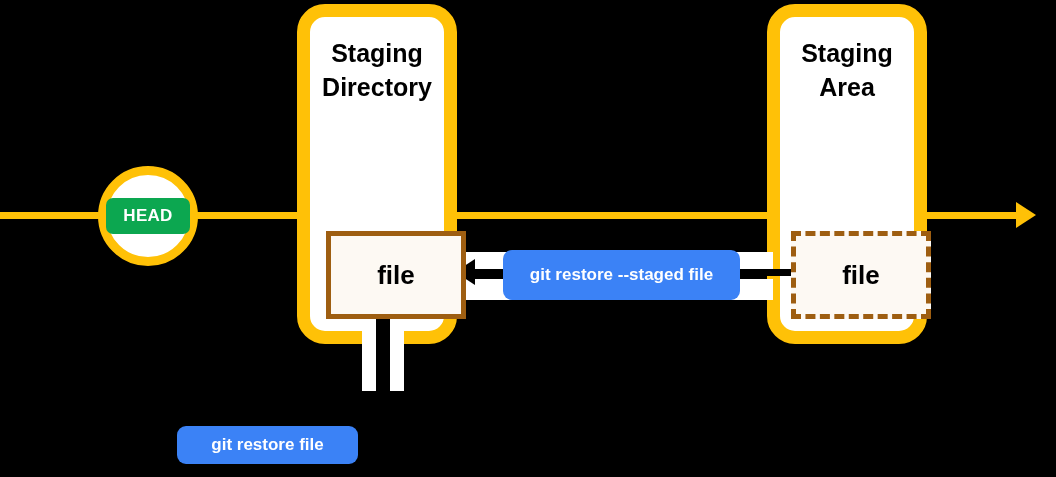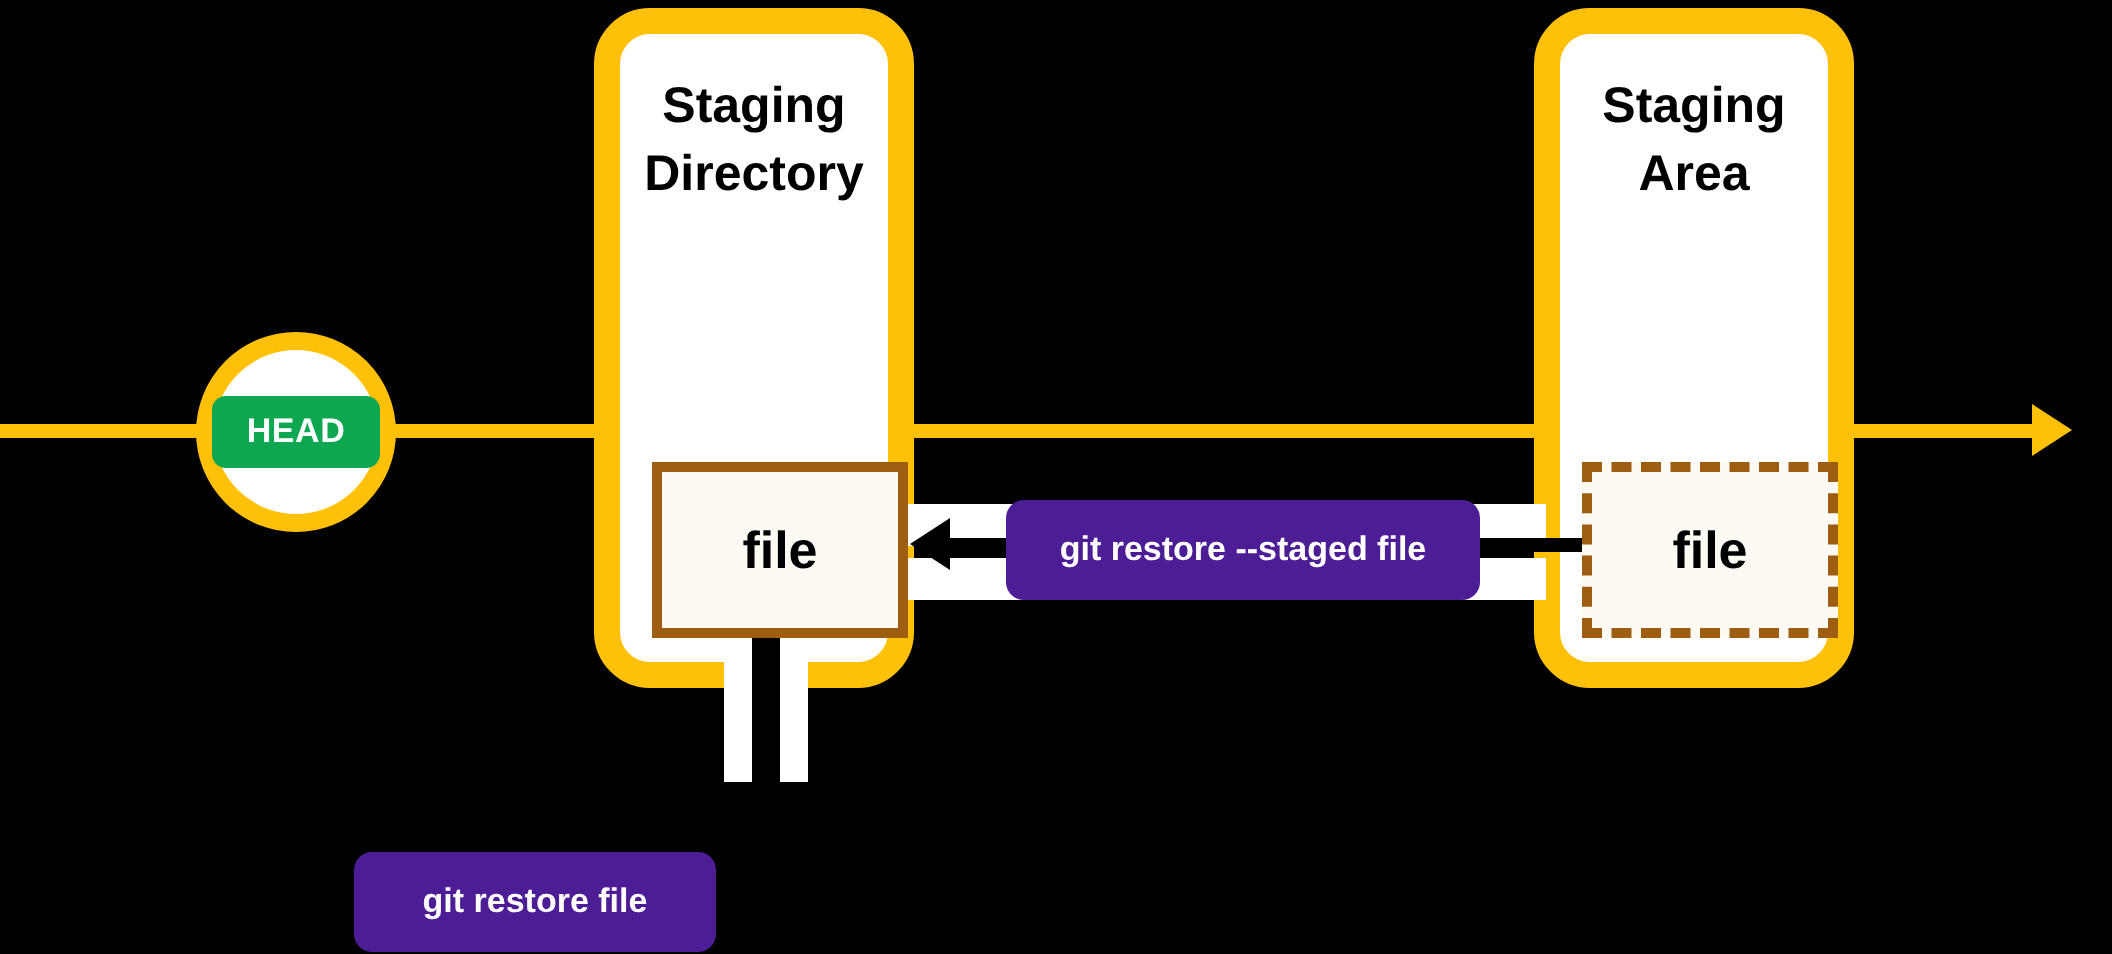--- a/index.html
+++ b/index.html
@@ -106,21 +106,21 @@
     color: #000000;
     line-height: 1.35;
     white-space: pre-line;
   }
   #working-directory-box { left: 297px; }
   #staging-area-box { left: 767px; padding-left: 45px; }
 
   
   .file-box {
     position: absolute;
-    width: 128px;
+    width: 140px;
     height: 88px;
     background: #FDF9F3;
     display: flex;
     align-items: center;
     justify-content: center;
     box-sizing: border-box;
   }
   .file-box span {
     font-size: 26px;
     font-weight: bold;
@@ -151,21 +151,21 @@
     width: 0;
     height: 0;
     border-top: 13px solid transparent;
     border-bottom: 13px solid transparent;
     border-right: 20px solid #000000;
   }
 
   
   .cmd-badge {
     position: absolute;
-    background: #4c1d95;
+    background: #3b82f6;
     border-radius: 9px;
     display: flex;
     align-items: center;
     justify-content: center;
     padding: 0 18px;
     box-sizing: border-box;
   }
   .cmd-badge span {
     color: #FFFFFF;
     font-size: 17px;
@@ -175,21 +175,21 @@
   #cmd-restore-staged {
     left: 503px;
     top: 250px;
     width: 237px;
     height: 50px;
   }
   #cmd-restore-file {
     left: 177px;
     top: 426px;
     width: 181px;
-    height: 50px;
+    height: 38px;
     justify-content: center;
   }
 </style>
 </head>
 <body>
 
 <div id="canvas">
 
   <div class="timeline-seg" style="left:0px; top:212px; width:99px;"></div>
   <div class="timeline-seg" style="left:186px; top:212px; width:122px;"></div>

